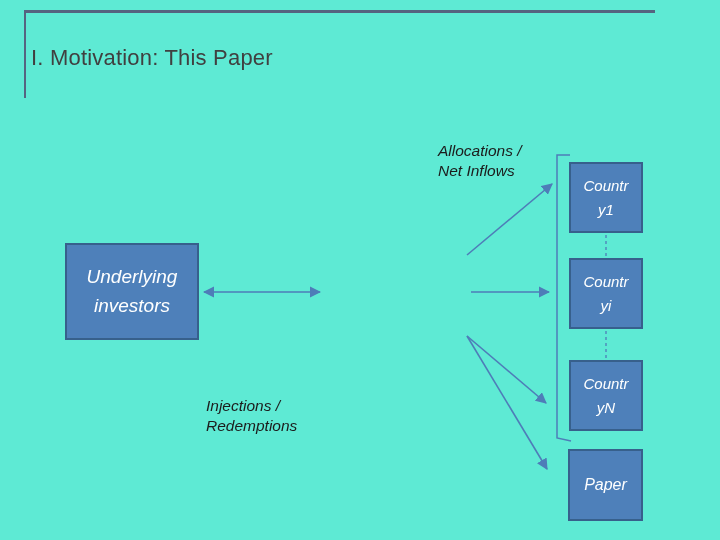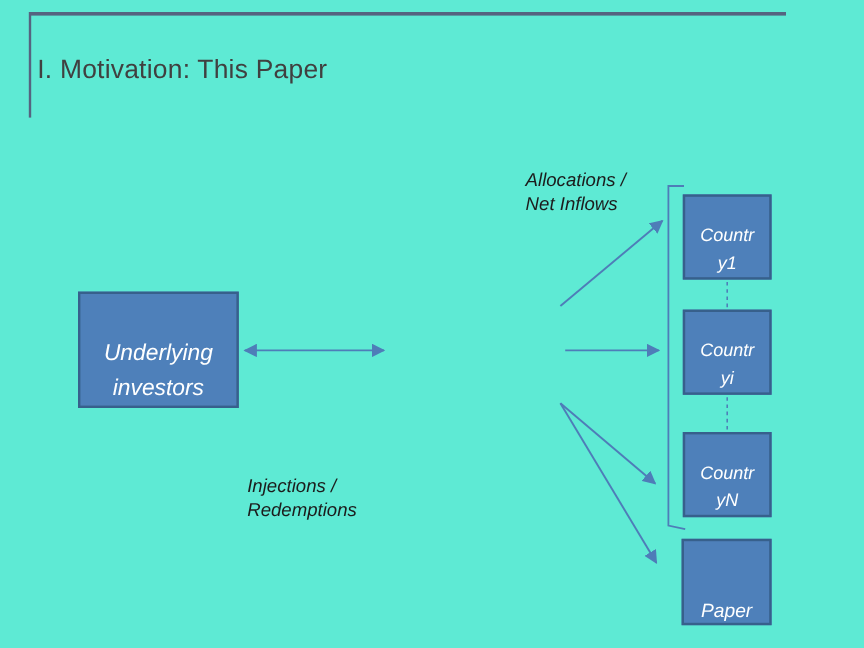--- a/index.html
+++ b/index.html
@@ -38,21 +38,21 @@
     left: 31px; top: 45px;
     font-size: 22px;
     font-weight: 400;
     letter-spacing: 0.2px;
     color: var(--title-text);
     white-space: nowrap;
   }
   .node {
     position: absolute;
     display: flex;
-    align-items: flex-end;
+    align-items: center;
     justify-content: center;
     text-align: center;
     background: var(--node-fill);
     border: 2px solid var(--node-border);
     color: var(--node-text);
     font-style: italic;
     white-space: pre-line;
   }
   .node-investors { left: 65px;  top: 243px; width: 134px; height: 97px; font-size: 19px; line-height: 1.5; }
   .node-managers  { left: 323px; top: 252px; width: 147px; height: 84px; font-size: 20px; letter-spacing: 0.5px; }

